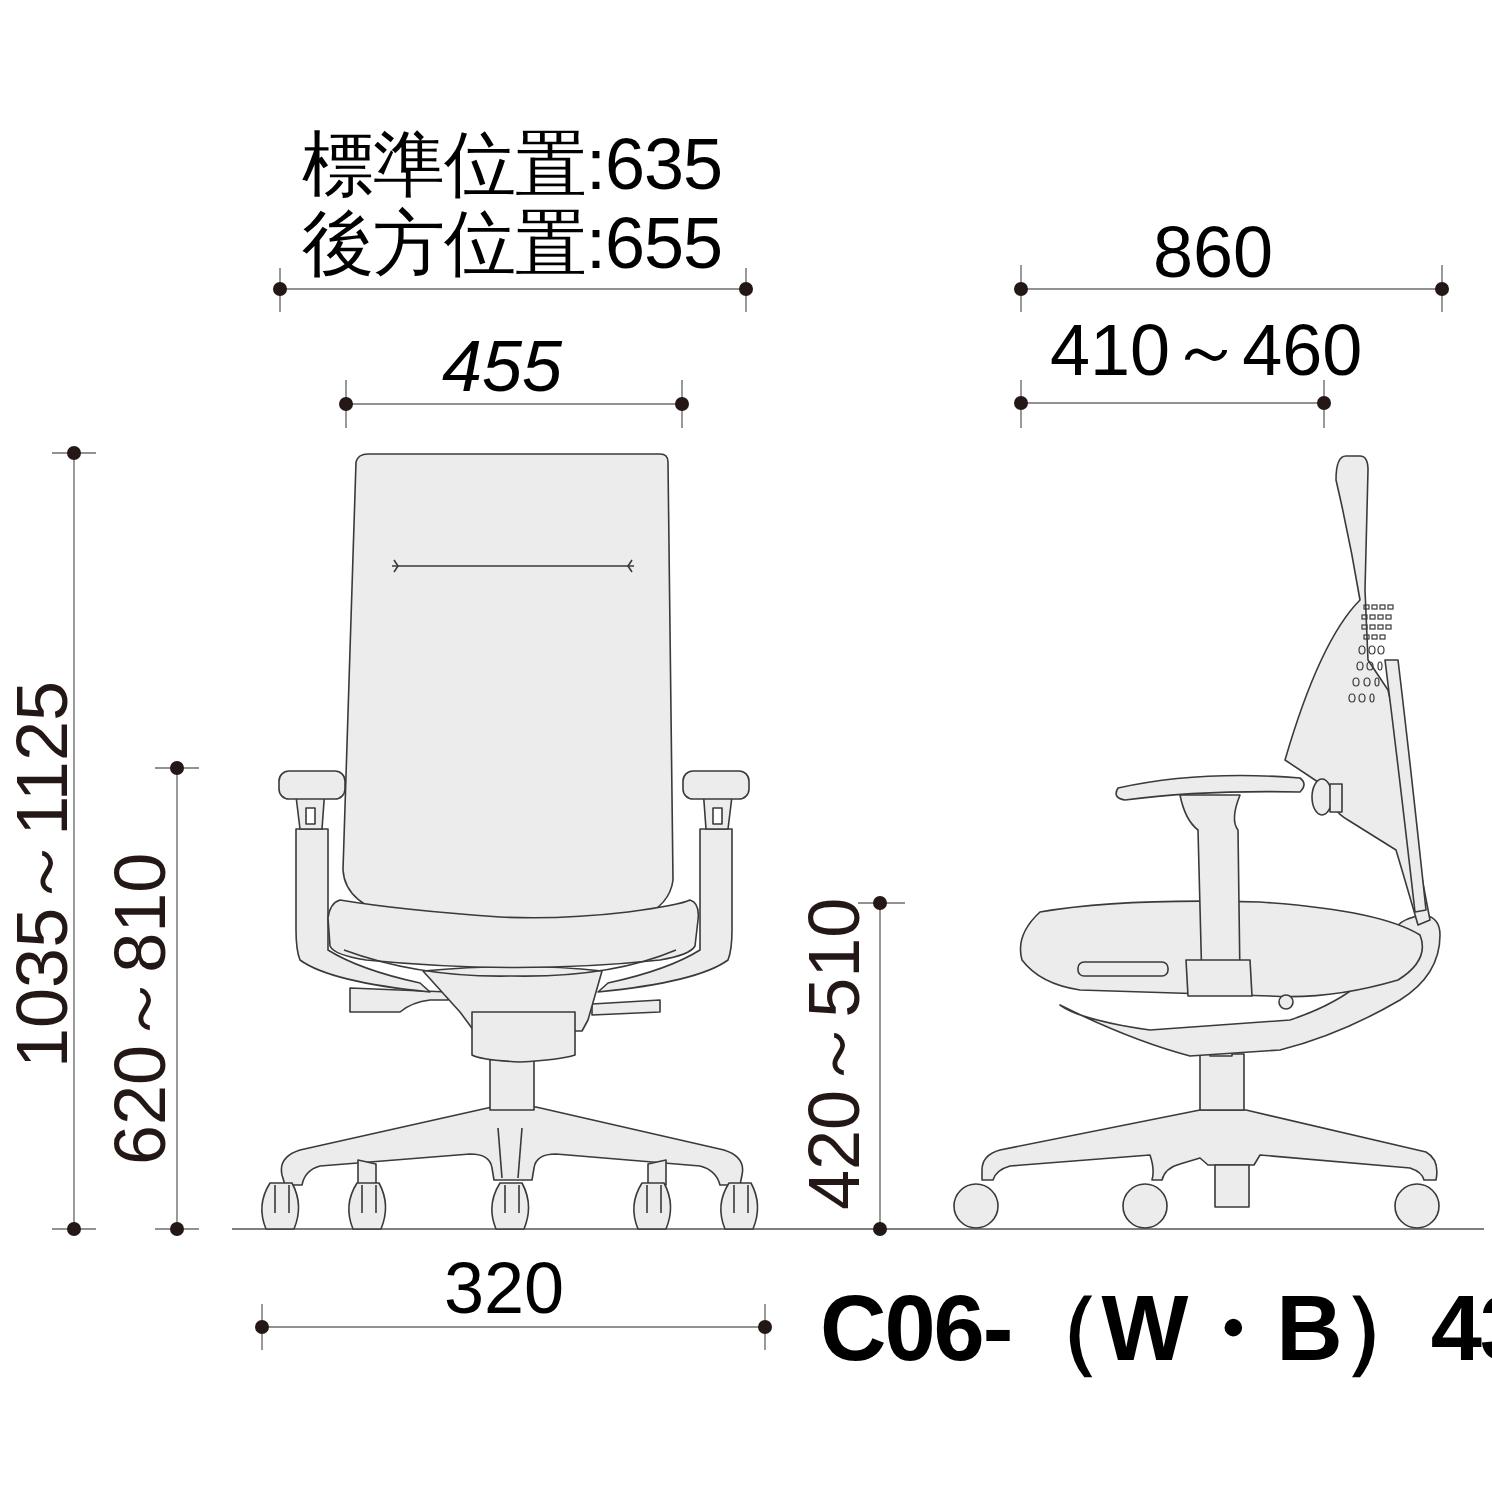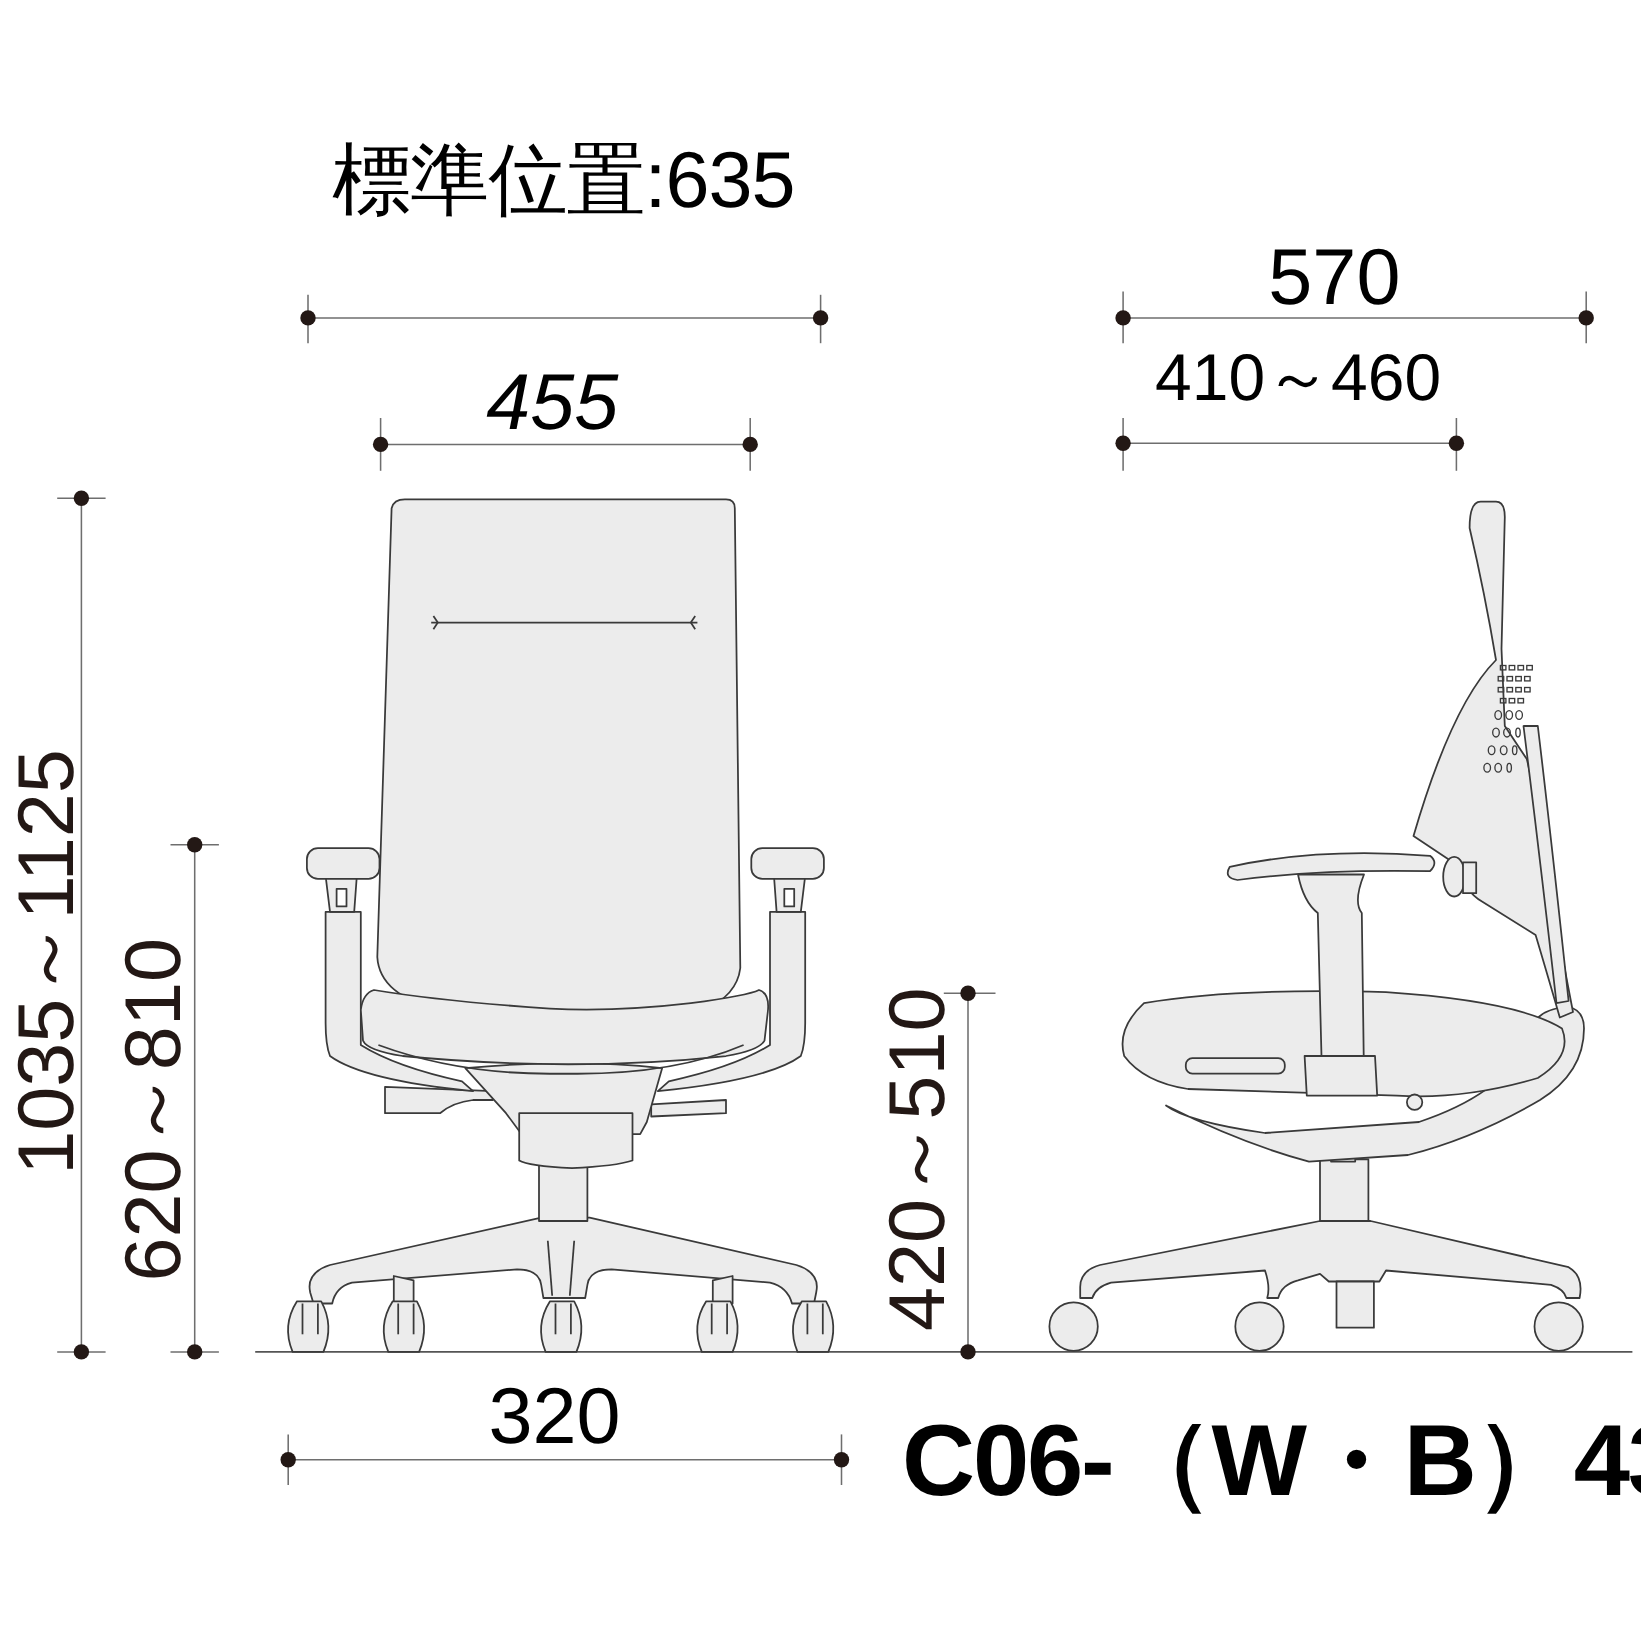--- a/index.html
+++ b/index.html
@@ -5,21 +5,21 @@
   html, body { margin: 0; padding: 0; background: #ffffff; }
   body { width: 1492px; height: 1492px; position: relative; overflow: hidden;
          font-family: "Liberation Sans", "DejaVu Sans", sans-serif; color: #231815; }
   .canvas { position: absolute; left: 0; top: 0; width: 1492px; height: 1492px; }
   .label { position: absolute; white-space: nowrap; line-height: 1; color: #000000; }
   .lbl-top1, .lbl-top2 { left: 302px; font-size: 72px; letter-spacing: -1px; }
   .lbl-top1 { top: 128px; }
   .lbl-top2 { top: 207px; }
   .lbl-455 { left: 442px; top: 330px; font-size: 72px; font-style: italic; }
   .lbl-570 { left: 1153px; top: 216px; font-size: 72px; }
-  .lbl-range-depth { left: 1050px; top: 314px; font-size: 60px; }
+  .lbl-range-depth { left: 1050px; top: 314px; font-size: 72px; }
   .lbl-680 { left: 444px; top: 1252px; font-size: 72px; }
   .lbl-model { left: 820px; top: 1282px; font-size: 92px; font-weight: bold; letter-spacing: -2px; }
   .vlabel { position: absolute; white-space: nowrap; line-height: 1; font-size: 72px;
             transform-origin: left top; transform: rotate(-90deg); }
   .vl-overall { left: 6px; top: 1068px; }
   .vl-arm { left: 104px; top: 1165px; }
   .vl-seat { left: 798px; top: 1210px; }
 </style>
 </head>
 <body>
@@ -186,22 +186,23 @@
         <rect x="1370" y="625" width="5" height="4"></rect>
         <rect x="1378" y="625" width="5" height="4"></rect>
         <rect x="1386" y="625" width="5" height="4"></rect>
       <rect x="1364" y="635" width="5" height="4"></rect>
         <rect x="1372" y="635" width="5" height="4"></rect>
         <rect x="1380" y="635" width="5" height="4"></rect>
     </g>
   </svg>
 
   <div class="label lbl-top1">標準位置:635</div>
+  <div class="label lbl-top2">後方位置:655</div>
   <div class="label lbl-455">455</div>
-  <div class="label lbl-570">570</div>
+  <div class="label lbl-570">860</div>
   <div class="label lbl-range-depth">410～460</div>
   <div class="label lbl-680">320</div>
   <div class="label lbl-model">C06-（W・B）432</div>
 
   <div class="vlabel vl-overall">1035～1125</div>
   <div class="vlabel vl-arm">620～810</div>
   <div class="vlabel vl-seat">420～510</div>
 </div>
 
 </body></html>

